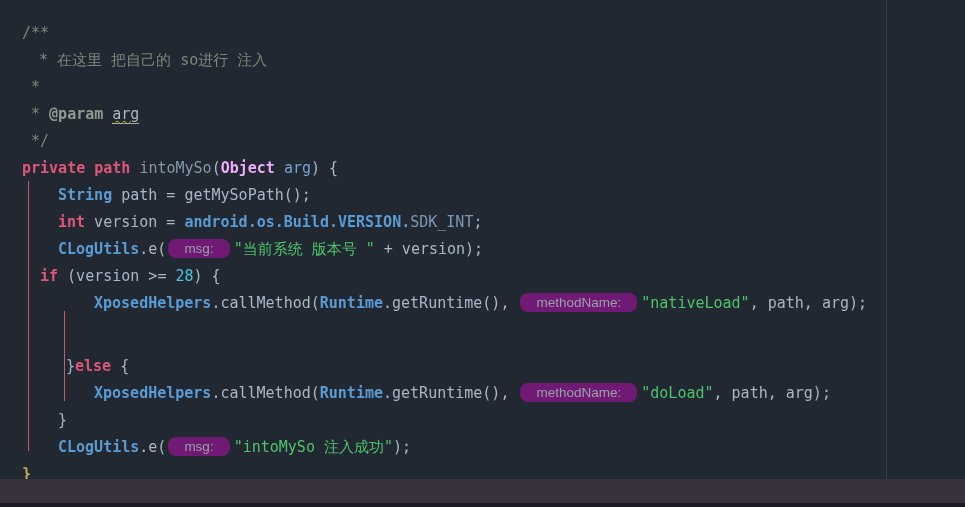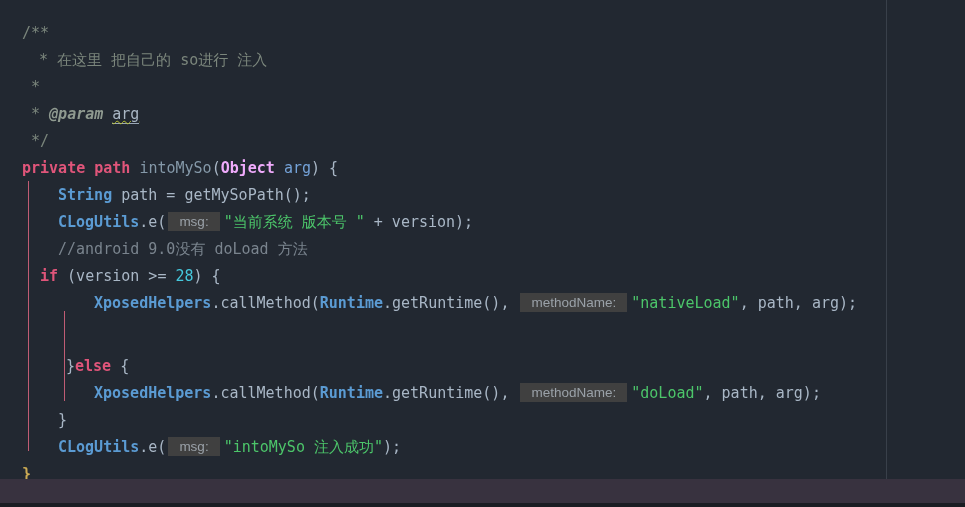--- a/index.html
+++ b/index.html
@@ -26,31 +26,31 @@
   .tok-kw   { color:#e0557a; font-weight:bold; }
   .tok-cls  { color:#5b9bd3; font-weight:bold; }
   .tok-decl { color:#8498a8; }
   .tok-obj  { color:#f0abfc; font-weight:bold; }
   .tok-parm { color:#74a2d8; }
   .tok-fld  { color:#7e98b4; }
   .tok-str  { color:#4cc56a; }
   .tok-num  { color:#45c8dd; }
   .tok-cmt  { color:#7a848e; }
   .tok-doc  { color:#7b867c; }
-  .tok-doctag { color:#8f9a90; font-weight:bold;font-style:italic; }
+  .tok-doctag { color:#8f9a90; font-weight:bold; }
   .tok-docparam {
     color:#aab7c5;
     border-bottom:1px solid #9aa7b5;
     text-decoration:underline wavy #b9c22e;
     text-decoration-thickness:1px;
   }
   .tok-bracehl { color:#ccab54; font-weight:bold; }
   .tok-chip {
-    display:inline-block; background:#404040; color:#9aa1a8;
-    border-radius:0; padding:0 11px; margin:0 4px 0 2px;
+    display:inline-block; background:#701a75; color:#9aa1a8;
+    border-radius:8px; padding:0 16px; margin:0 4px 0 2px;
     font-size:13.5px; line-height:19px; vertical-align:1px;
     font-family:"Liberation Sans","DejaVu Sans",sans-serif;
   }
   .status-bar {
     position:absolute; left:0; top:479px; width:965px; height:24px;
     background:#38323f;
   }
   .bottom-strip {
     position:absolute; left:0; top:503px; width:965px; height:4px;
     background:#1a1d23;
@@ -65,22 +65,22 @@
     <div class="indent-guide guide-method"></div>
     <div class="indent-guide guide-if"></div>
     <div id="code-lines">
         <div class="code-line" style="padding-left: 22px;"><span class="tok-doc">/**</span></div>
         <div class="code-line" style="padding-left: 30px;"><span class="tok-doc"> * 在这里 把自己的 so进行 注入</span></div>
         <div class="code-line" style="padding-left: 22px;"><span class="tok-doc"> *</span></div>
         <div class="code-line" style="padding-left: 22px;"><span class="tok-doc"> * </span><span class="tok-doctag">@param </span><span class="tok-docparam">arg</span></div>
         <div class="code-line" style="padding-left: 22px;"><span class="tok-doc"> */</span></div>
         <div class="code-line" style="padding-left: 22px;"><span class="tok-kw">private path </span><span class="tok-decl">intoMySo</span><span class="tok-txt">(</span><span class="tok-obj">Object</span><span class="tok-txt"> </span><span class="tok-parm">arg</span><span class="tok-txt">) {</span></div>
         <div class="code-line" style="padding-left: 58px;"><span class="tok-cls">String</span><span class="tok-txt"> path = getMySoPath();</span></div>
+        <div class="code-line" style="padding-left: 58px;"><span class="tok-kw">int</span><span class="tok-txt"> version = </span><span class="tok-cls">android.os.Build.VERSION.</span><span class="tok-fld">SDK_INT</span><span class="tok-txt">;</span></div>
         <div class="code-line" style="padding-left: 58px;"><span class="tok-cls">CLogUtils</span><span class="tok-txt">.e(</span><span class="tok-chip">msg:</span><span class="tok-str">"当前系统 版本号 "</span><span class="tok-txt"> + version);</span></div>
-        <div class="code-line" style="padding-left: 58px;"><span class="tok-cmt">//android 9.0没有 doLoad 方法</span></div>
         <div class="code-line" style="padding-left: 40px;"><span class="tok-kw">if</span><span class="tok-txt"> (version &gt;= </span><span class="tok-num">28</span><span class="tok-txt">) {</span></div>
         <div class="code-line" style="padding-left: 94px;"><span class="tok-cls">XposedHelpers</span><span class="tok-txt">.callMethod(</span><span class="tok-cls">Runtime</span><span class="tok-txt">.getRuntime(), </span><span class="tok-chip">methodName:</span><span class="tok-str">"nativeLoad"</span><span class="tok-txt">, path, arg);</span></div>
         <div class="code-line" style="padding-left: 66px; margin-top: 36px;"><span class="tok-txt">}</span><span class="tok-kw">else</span><span class="tok-txt"> {</span></div>
         <div class="code-line" style="padding-left: 94px;"><span class="tok-cls">XposedHelpers</span><span class="tok-txt">.callMethod(</span><span class="tok-cls">Runtime</span><span class="tok-txt">.getRuntime(), </span><span class="tok-chip">methodName:</span><span class="tok-str">"doLoad"</span><span class="tok-txt">, path, arg);</span></div>
         <div class="code-line" style="padding-left: 58px;"><span class="tok-txt">}</span></div>
         <div class="code-line" style="padding-left: 58px;"><span class="tok-cls">CLogUtils</span><span class="tok-txt">.e(</span><span class="tok-chip">msg:</span><span class="tok-str">"intoMySo 注入成功"</span><span class="tok-txt">);</span></div>
         <div class="code-line" style="padding-left: 22px;"><span class="tok-bracehl">}</span></div>
       </div>
   </div>
   <div class="status-bar"></div>

